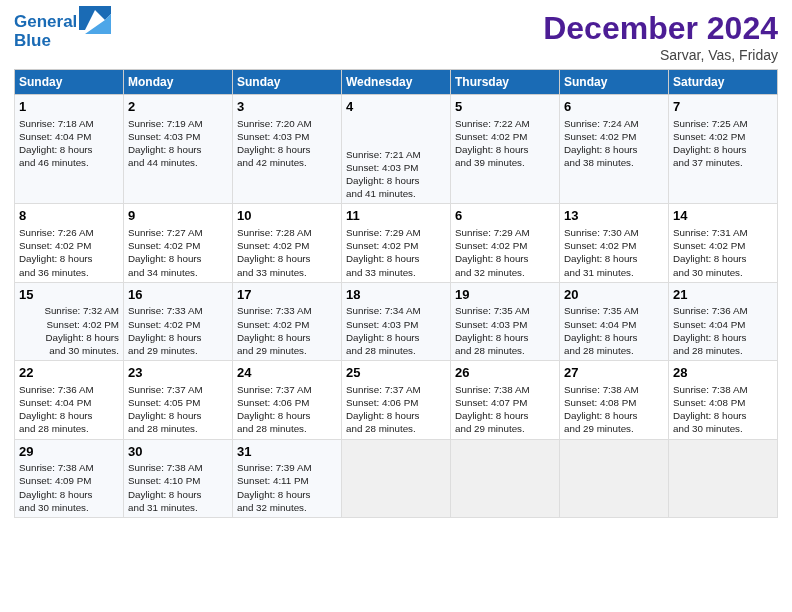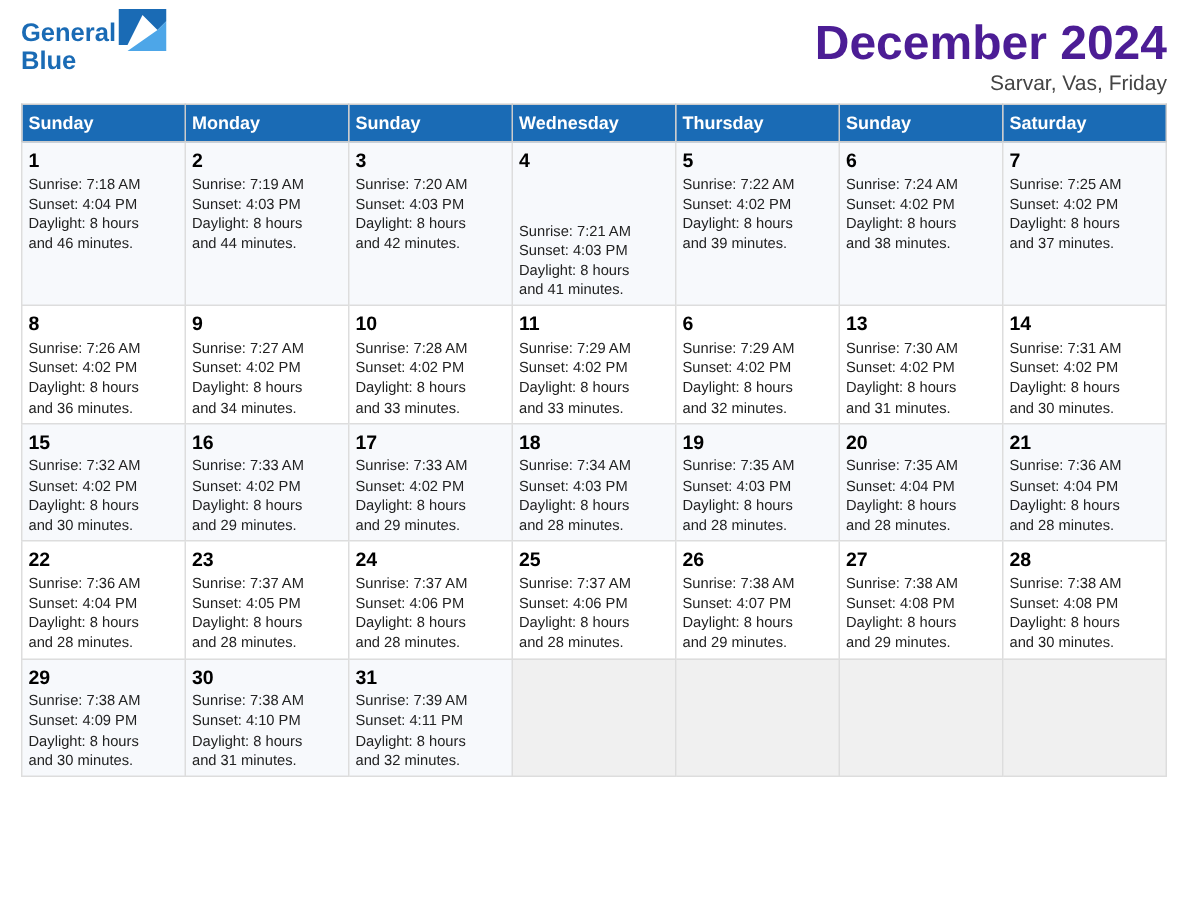--- a/index.html
+++ b/index.html
@@ -215,21 +215,21 @@
             <span class="day-num">14</span>
             <div class="day-info" style="white-space: pre-line;">Sunrise: 7:31 AM
 Sunset: 4:02 PM
 Daylight: 8 hours
 and 30 minutes.</div>
           </td>
         </tr>
         <tr>
           <td>
             <span class="day-num">15</span>
-            <div class="day-info" style="white-space: pre-line;">Sunrise: 7:32 AM
+            <div class="day-info" style="white-space: pre-line; text-align: right;">Sunrise: 7:32 AM
 Sunset: 4:02 PM
 Daylight: 8 hours
 and 30 minutes.</div>
           </td>
           <td>
             <span class="day-num">16</span>
             <div class="day-info" style="white-space: pre-line;">Sunrise: 7:33 AM
 Sunset: 4:02 PM
 Daylight: 8 hours
 and 29 minutes.</div>

